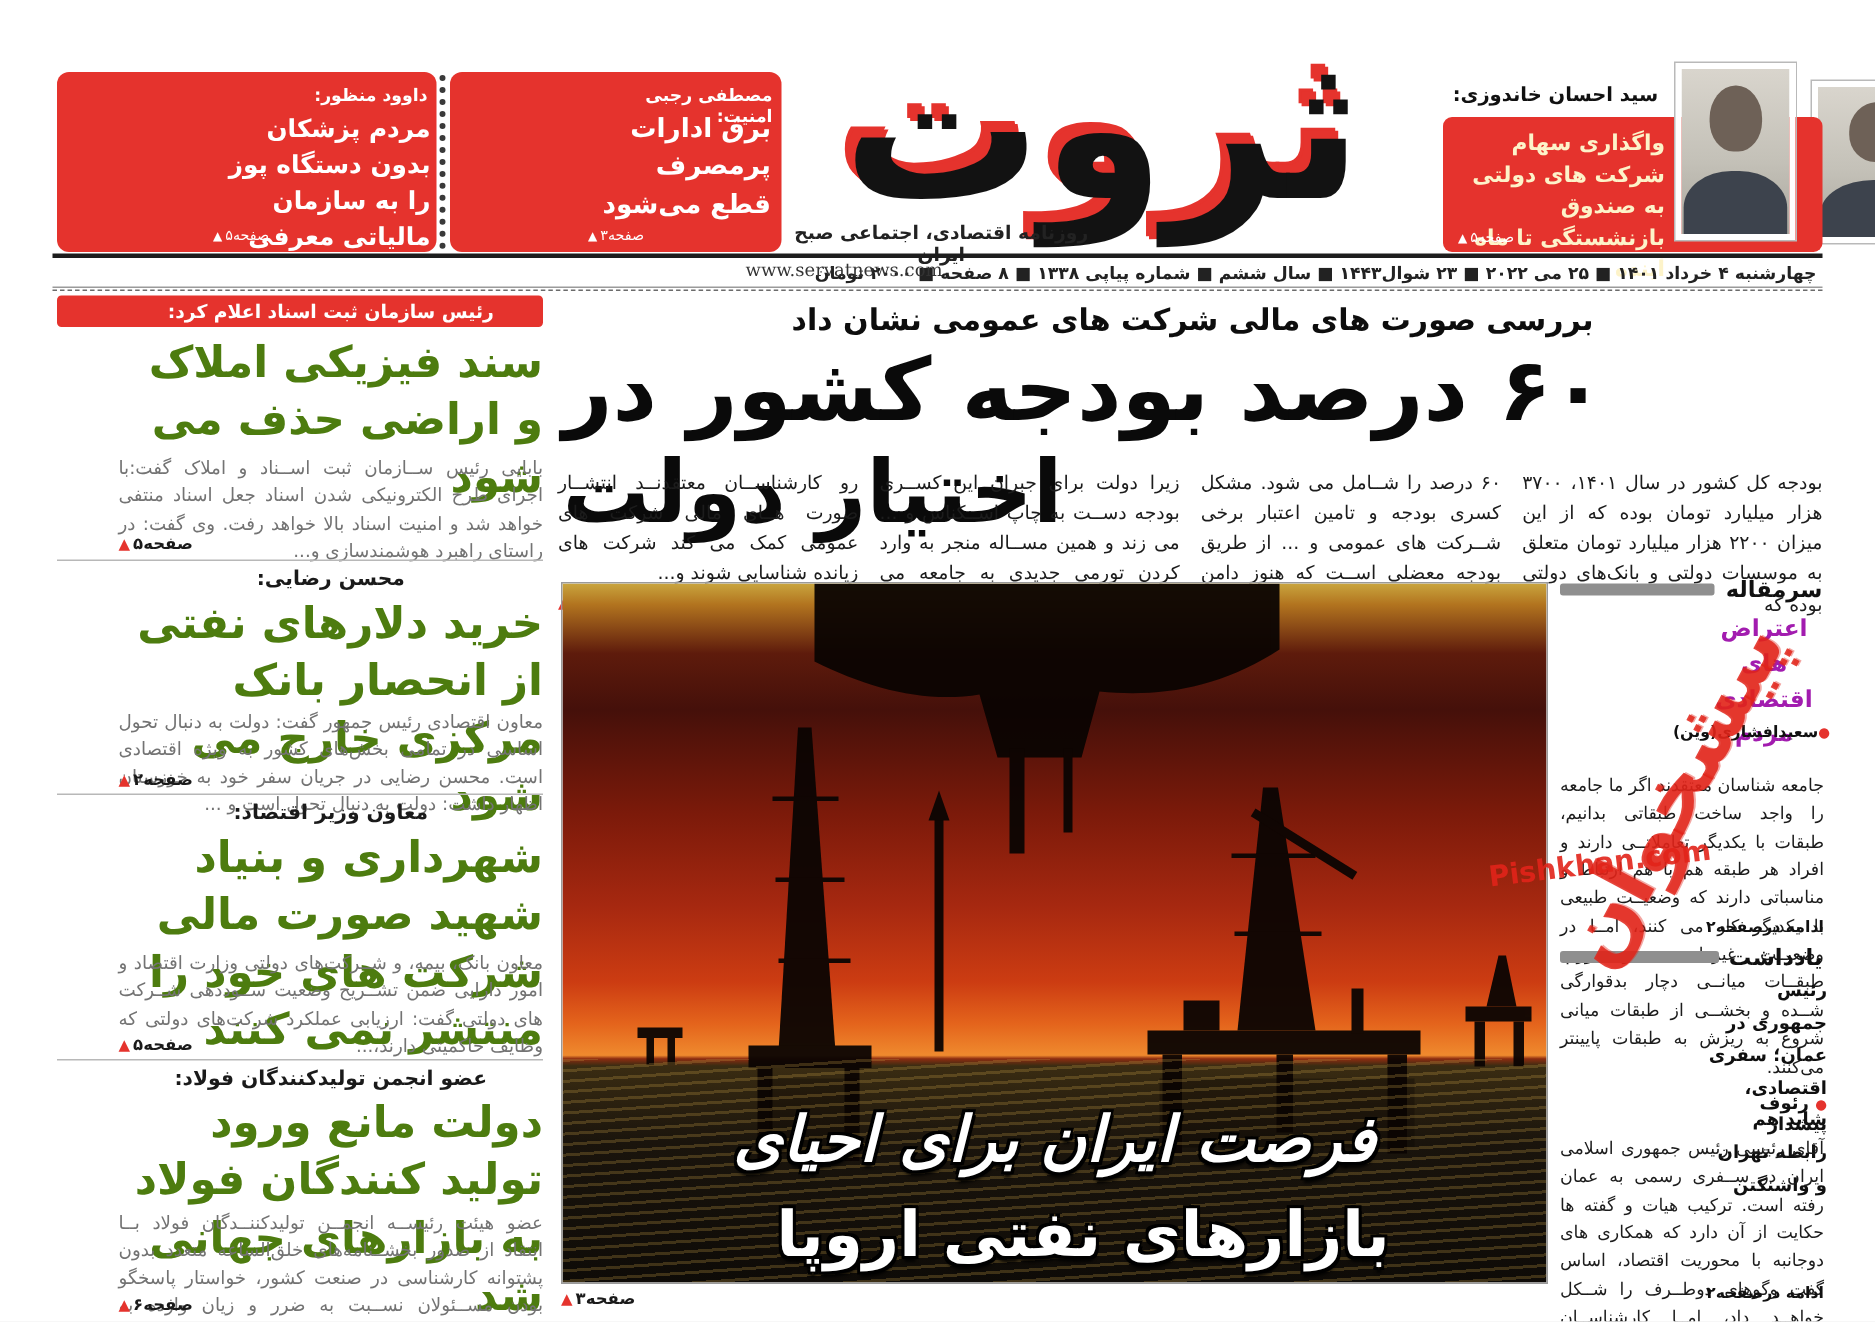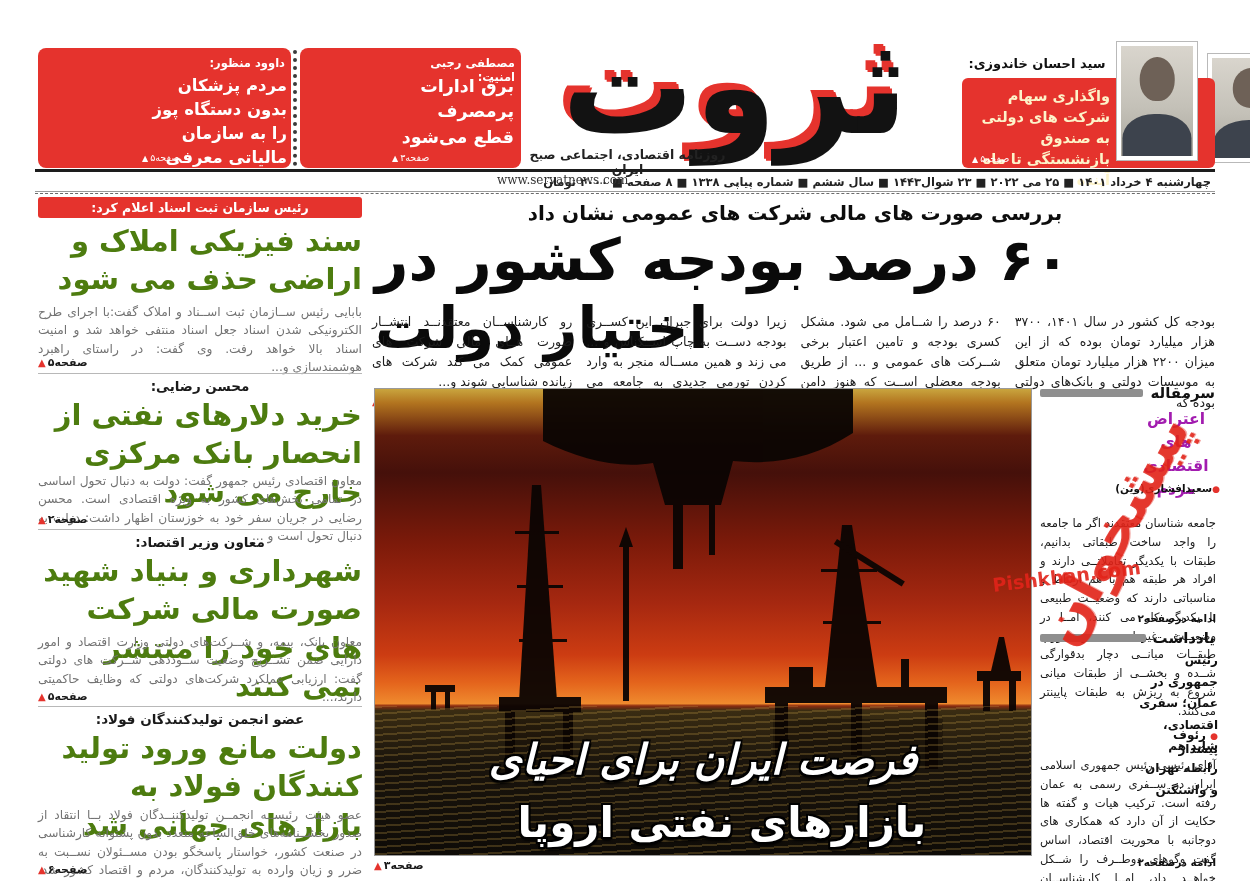--- a/index.html
+++ b/index.html
@@ -28,21 +28,21 @@
   .logo { font-weight:800; color:#121212; font-size:132px; line-height:1;
           text-shadow:-5px -5px 0 #e5332d, -7px -7px 0 #e5332d; letter-spacing:-4px;
           transform:scaleY(1.02); text-align:center; }
   .tagline { font-size:12.5px; font-weight:bold; color:#222; }
 
   .date-strip { border-top:3px solid #1d1d1d; border-bottom:1px solid #9a9a9a;
           display:flex; align-items:center; font-size:11.5px; color:#222; font-weight:bold; }
   .dashline { border-top:1px dashed #6b6b6b; }
 
   
-  .lc { left:38px; width:324px; }
+  .lc { left:38px; width:324px;padding-left:41px; }
   .art-redbar { background:#e5332d; border-radius:3px; color:#fff; font-size:12.5px; font-weight:bold;
           display:flex; align-items:center; justify-content:center; height:21px; }
   .art-kicker { text-align:center; font-size:13.5px; font-weight:bold; color:#1a1a1a; }
   .art-title { text-align:right; font-size:29px; font-weight:800; color:#4d7c0f; line-height:1.32; letter-spacing:-0.5px; }
   .art-body { text-align:justify; font-size:12.2px; line-height:1.5; color:#737373; }
   .pageref { direction:ltr; text-align:left; font-size:11px; font-weight:bold; color:#1a1a1a; }
   .pageref .tri { color:#e5332d; font-size:10px; margin-right:2px; }
   .rule { border-top:1px solid #b8b8b8; }
 
   

